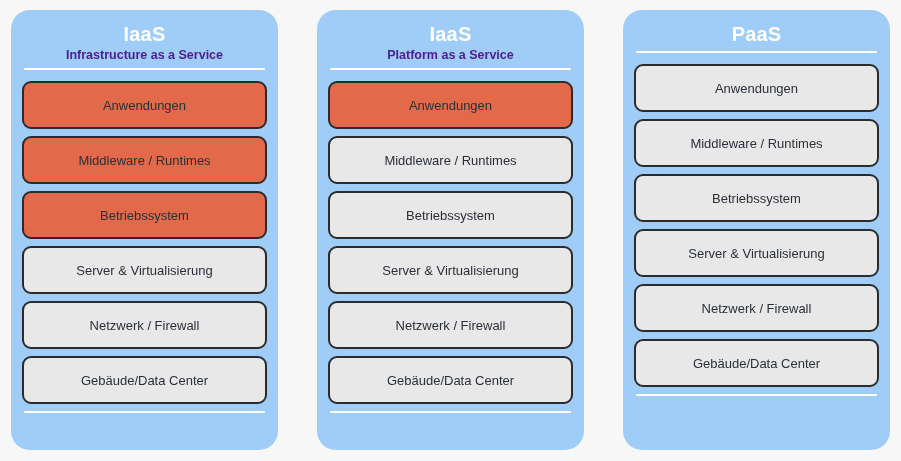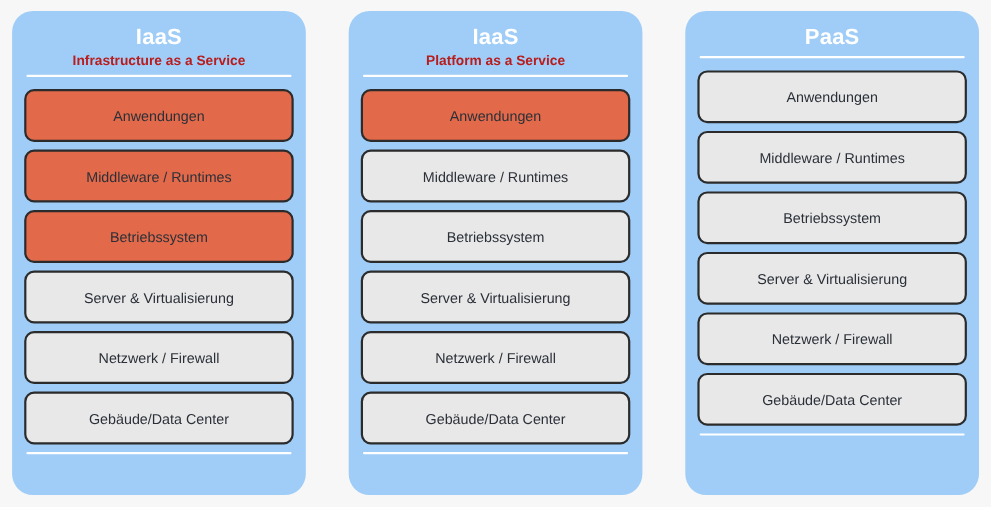--- a/index.html
+++ b/index.html
@@ -45,21 +45,21 @@
     font-weight: bold;
     line-height: 24px;
     letter-spacing: 0.2px;
     color: #ffffff;
   }
   .panel-subtitle {
     font-size: 12.5px;
     font-weight: bold;
     line-height: 16px;
     margin-top: 1px;
-    color: #b91c1c;
+    color: #4c1d95;
   }
   .divider {
     height: 2px;
     background: #ffffff;
     margin: 5px 2px 0 2px;
     border-radius: 1px;
   }
   .divider.bottom {
     margin-top: 7px;
   }

